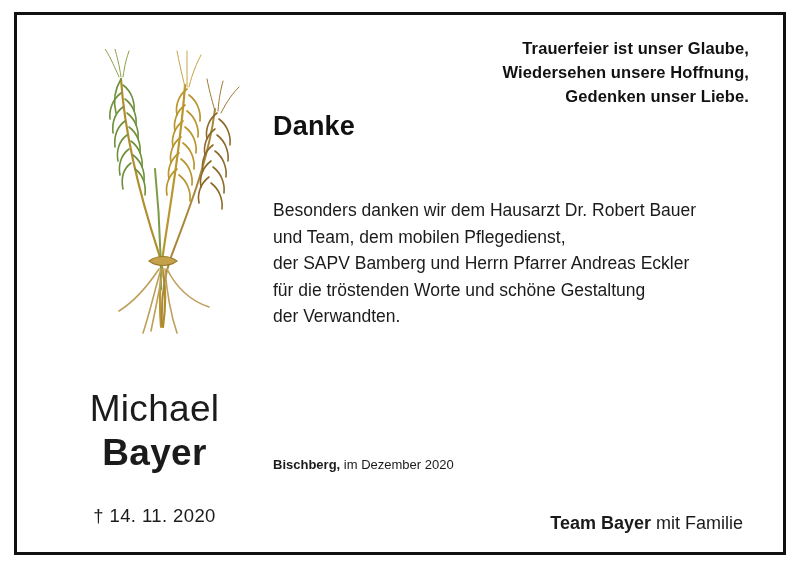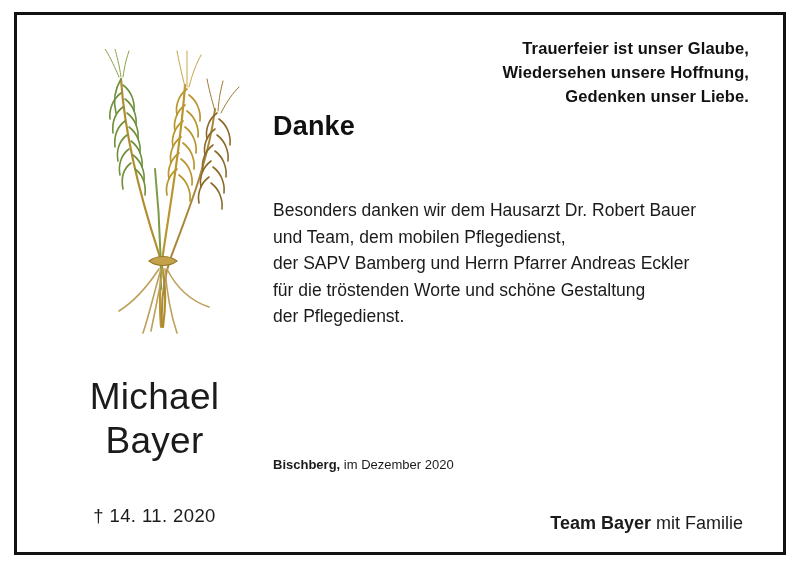--- a/index.html
+++ b/index.html
@@ -60,25 +60,26 @@
     top: 360px;
     width: 215px;
     text-align: center;
     color: #1b1b1b;
   }
   .name-first {
     font-size: 37px;
     line-height: 1.18;
     font-weight: 400;
     letter-spacing: 0.3px;
+    margin-top: 12px;
   }
   .name-last {
     font-size: 37px;
     line-height: 1.18;
-    font-weight: 400;
+    font-weight: 700;
     letter-spacing: 0.3px;
   }
   .death-date {
     position: absolute;
     left: 30px;
     top: 490px;
     width: 215px;
     text-align: center;
     font-size: 18.5px;
     color: #1b1b1b;
@@ -229,21 +230,21 @@
     <div class="death-date">† 14. 11. 2020</div>
 
     <div class="thanks-title">Danke</div>
 
     <div class="body-text">
       <div class="para">
         <div>Besonders danken wir dem Hausarzt Dr. Robert Bauer</div>
         <div>und Team, dem mobilen Pflegedienst,</div>
         <div>der SAPV Bamberg und Herrn Pfarrer Andreas Eckler</div>
         <div>für die tröstenden Worte und schöne Gestaltung</div>
-        <div>der Pflegedienst.</div>
+        <div>der Verwandten.</div>
       </div>
     </div>
 
     <div class="place-line">
       <b>Bischberg,</b><span> im Dezember 2020</span>
     </div>
 
     <div class="signature">
       <b>Team Bayer</b><span> mit Familie</span>
     </div>

